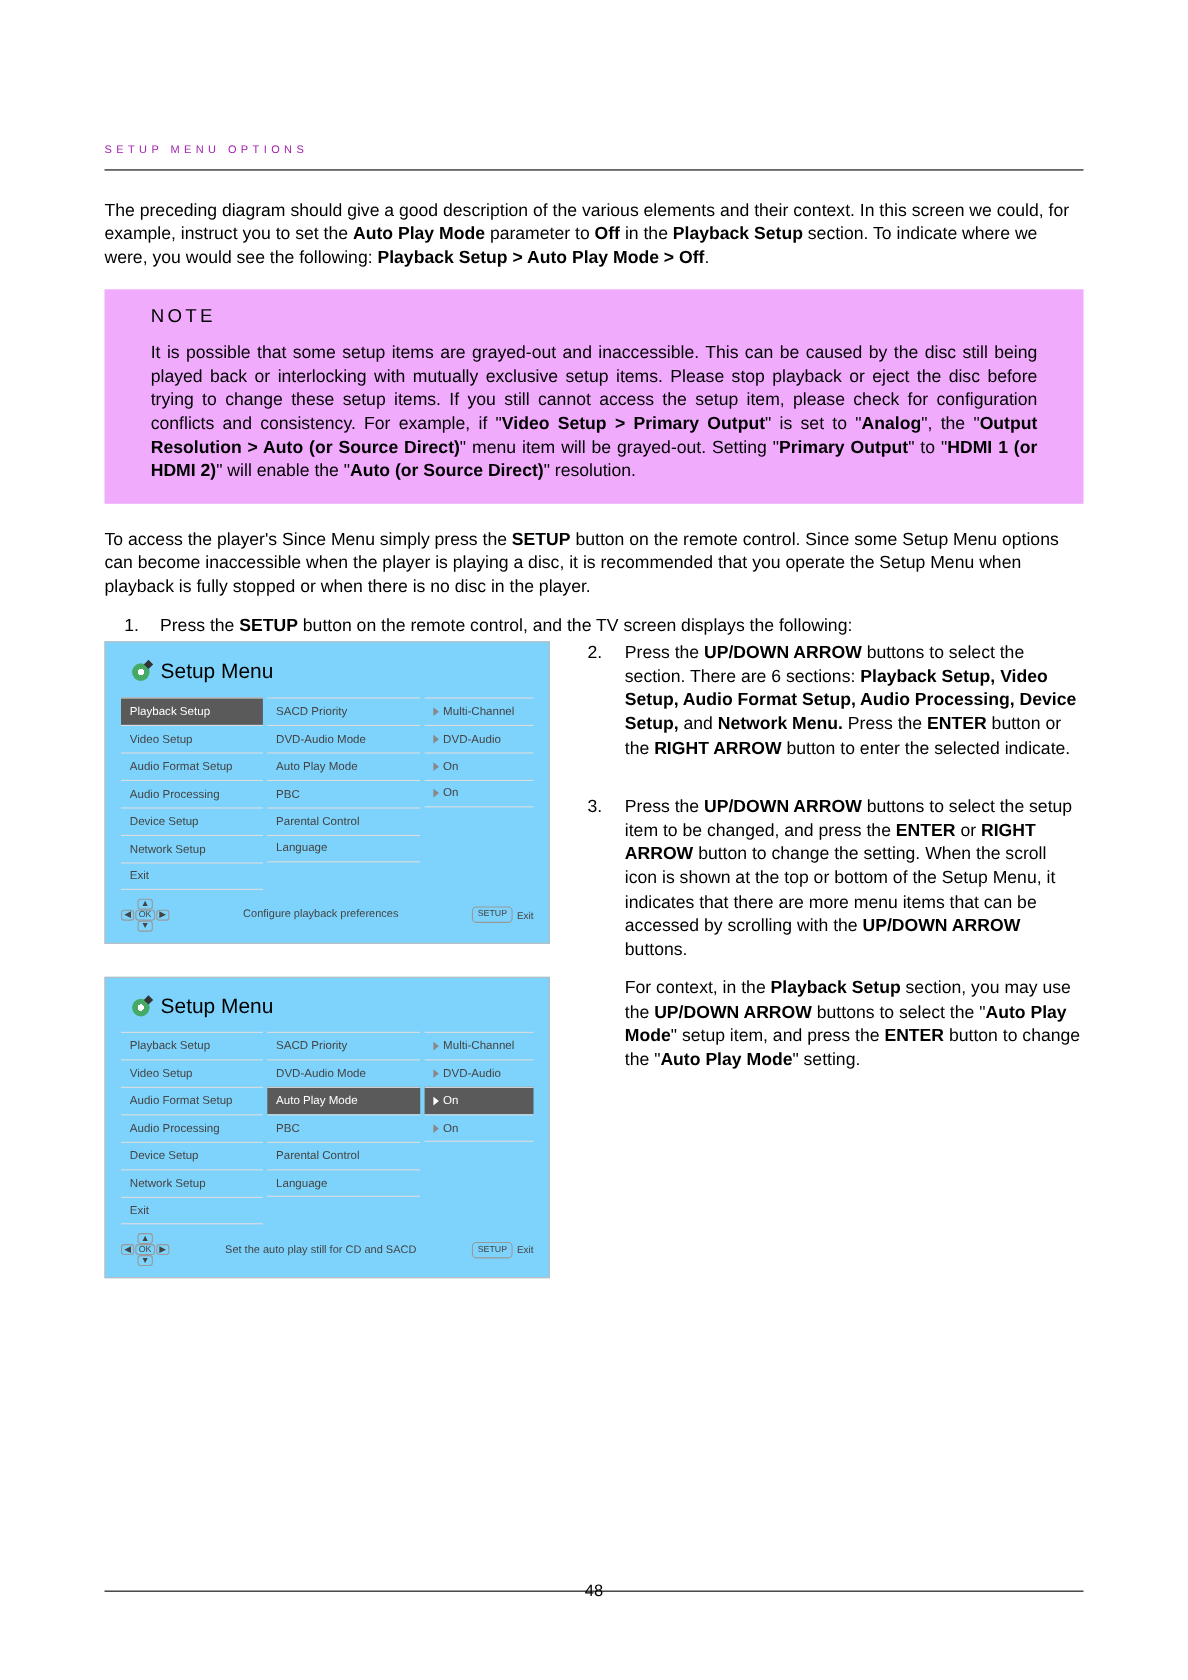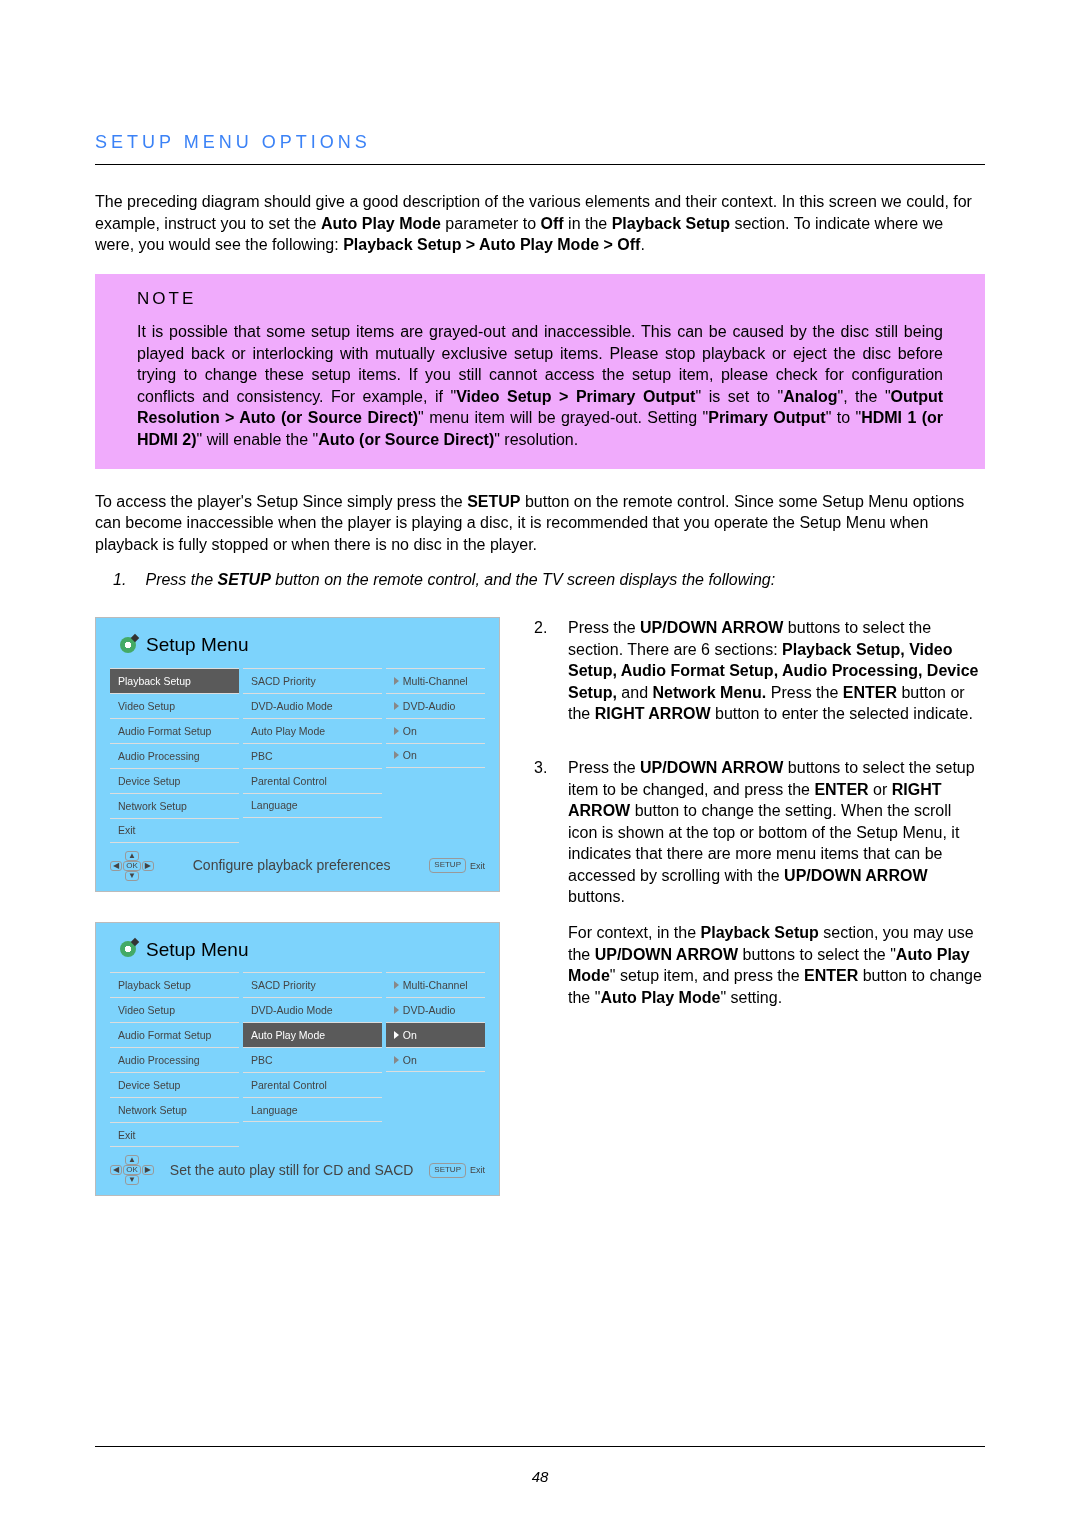--- a/index.html
+++ b/index.html
@@ -7,23 +7,23 @@
       width: 1080px;
       height: 1527px;
       background: #fff;
       font-family: Arial, Helvetica, sans-serif;
       color: #000;
       padding: 130px 95px 60px 95px;
       font-size: 16px;
       line-height: 1.35;
     }
     .header-line {
-      font-size: 18px;
+      font-size: 10px;
       letter-spacing: 4px;
-      color: #3b82f6;
+      color: #a21caf;
       margin-bottom: 10px;
     }
     hr.top-rule {
       border: none;
       border-top: 1px solid #000;
       margin-bottom: 26px;
     }
     .intro p { margin-bottom: 6px; }
     .intro b { font-weight: bold; }
     .note-box {
@@ -31,21 +31,21 @@
       padding: 14px 42px 18px 42px;
       margin: 18px 0 22px 0;
     }
     .note-title {
       letter-spacing: 3px;
       font-size: 17px;
       margin-bottom: 10px;
     }
     .note-body { text-align: justify; }
     .after-note p { margin-bottom: 14px; }
-    .step1 { margin-left: 18px; margin-bottom: 26px; font-style: italic; }
+    .step1 { margin-left: 18px; margin-bottom: 3px; }
     .step1 .num { display: inline-block; width: 28px; }
     .two-col { display: flex; gap: 34px; }
     .left-col { width: 405px; flex-shrink: 0; }
     .right-col { flex: 1; }
     .right-col .step { display: flex; margin-bottom: 18px; }
     .right-col .step .n { width: 34px; flex-shrink: 0; }
     .right-col .step .t p { margin-bottom: 14px; }
 
     
     .setup-menu {
@@ -97,32 +97,31 @@
     }
     .sm-cell.sel.arrow::before { border-left-color:#fff; }
     .sm-cell.last { border-bottom:1px solid #ddd; }
     .sm-foot {
       display:flex; align-items:center; justify-content:space-between;
       margin-top:8px; font-size:10px; color:#444;
     }
     .sm-nav { display:flex; flex-direction:column; align-items:center; font-size:9px; line-height:1;}
     .sm-nav .row{display:flex; align-items:center; gap:1px;}
     .sm-nav .btn{border:1px solid #999; border-radius:3px; padding:0 2px; font-size:8px;}
-    .sm-hint { flex:1; text-align:center; font-size:14px; }
+    .sm-hint { flex:1; text-align:center; font-size:10px; }
     .sm-setup-exit { display:flex; align-items:center; gap:4px; font-size:9px;}
     .sm-setup-exit .sbtn{border:1px solid #999; border-radius:4px; padding:1px 4px; font-size:8px;}
 
     .page-num {
       position: absolute;
-      bottom: 40px;
+      bottom: 70px;
       width: 1080px;
       left:0;
       text-align:center;
       font-size:15px;
-      font-style:italic;
     }
     hr.bottom-rule{
       border:none; border-top:1px solid #000;
       position:absolute; bottom:80px; left:95px; right:95px;
     }
     b { font-weight: bold; }
   </style>
 </head>
 <body>
 
@@ -137,21 +136,21 @@
 
 <div class="note-box">
   <div class="note-title">NOTE</div>
   <div class="note-body">
     <span>It is possible that some setup items are grayed-out and inaccessible.  This can be caused by the disc still being played back or interlocking with mutually exclusive setup items.  Please stop playback or eject the disc before trying to change these setup items. If you still cannot access the setup item, please check for configuration conflicts and consistency.  For example, if "</span><b>Video Setup &gt; Primary Output</b><span>" is set to "</span><b>Analog</b><span>", the "</span><b>Output Resolution &gt; Auto (or Source Direct)</b><span>" menu item will be grayed-out.  Setting "</span><b>Primary Output</b><span>" to "</span><b>HDMI 1 (or HDMI 2)</b><span>" will enable the "</span><b>Auto (or Source Direct)</b><span>" resolution.</span>
   </div>
 </div>
 
 <div class="after-note">
   <p>
-    <span>To access the player's Setup Since simply press the </span><b>SETUP</b><span> button on the remote control.  Since some Setup Menu options can become inaccessible when the player is playing a disc, it is recommended that you operate the Setup Menu when playback is fully stopped or when there is no disc in the player.</span>
+    <span>To access the player's Since Menu simply press the </span><b>SETUP</b><span> button on the remote control.  Since some Setup Menu options can become inaccessible when the player is playing a disc, it is recommended that you operate the Setup Menu when playback is fully stopped or when there is no disc in the player.</span>
   </p>
 </div>
 
 <div class="step1">
   <span class="num">1.</span>
   <span>Press the </span><b>SETUP</b><span> button on the remote control, and the TV screen displays the following:</span>
 </div>
 
 <div class="two-col">
   <div class="left-col">

